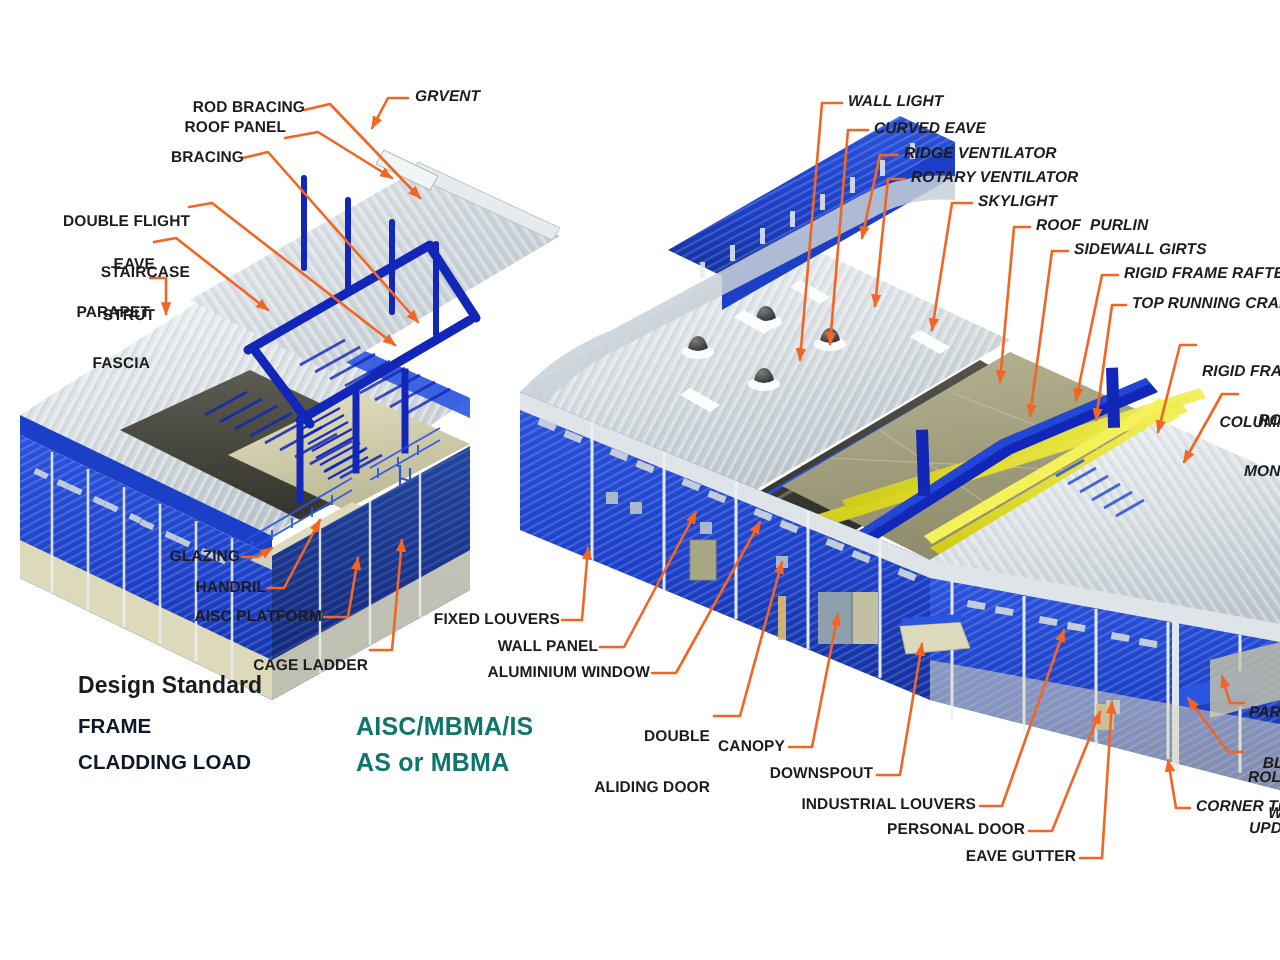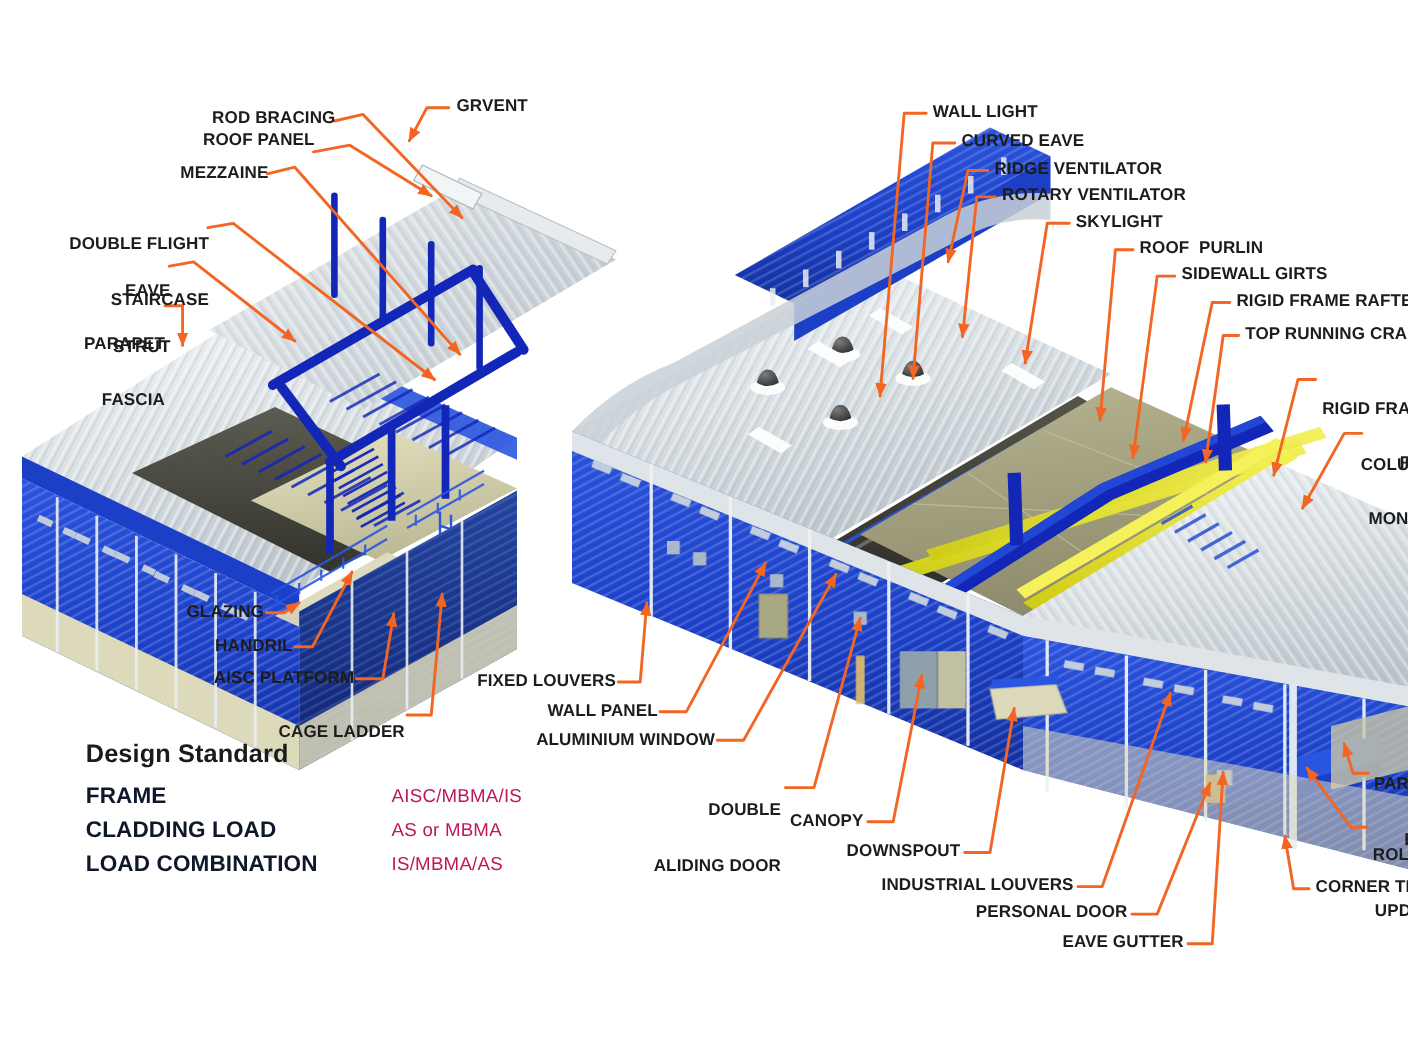--- a/index.html
+++ b/index.html
@@ -31,21 +31,21 @@
     font-family: "Liberation Sans", sans-serif;
     font-weight: bold;
     font-size: 15.5px;
     letter-spacing: 0.1px;
     color: #1c1c1c;
     line-height: 1.08;
     white-space: pre;
     text-rendering: geometricPrecision;
   }
   .lbl.r { text-align: right; }
-  .lbl.l { text-align: right; }
+  .lbl.l { text-align: center; font-style: italic; }
 
   
   #design-standard {
     position: absolute;
     left: 78px; top: 672px;
     z-index: 5;
     color: #1b1b1b;
   }
   #design-standard .ds-title {
     font-size: 23px;
@@ -59,23 +59,23 @@
     font-weight: bold;
   }
   #design-standard td.k {
     padding: 3.5px 0;
     width: 278px;
     color: #0f172a;
     letter-spacing: 0.1px;
   }
   #design-standard td.v {
     padding: 3.5px 0;
-    color: #be185d;
-    font-weight: normal;
-    font-size: 17px;
+    color: #0f766e;
+    font-weight: bold;
+    font-size: 25px;
     letter-spacing: 0.2px;
   }
 </style>
 </head>
 <body>
 
 <div id="stage">
 
   <svg id="art" class="layer" viewBox="0 0 1280 960">
     <defs>
@@ -516,21 +516,21 @@
       <path d="M1080,858 L1102,858 L1112,702" marker-end="url(#ah)"></path>
 
       <path d="M1244,703 L1230,703 L1222,676" marker-end="url(#ah)"></path>
       <path d="M1243,752 L1228,752 L1188,698" marker-end="url(#ah)"></path>
       <path d="M1190,808 L1176,808 L1168,760" marker-end="url(#ah)"></path>
     </g>
   </svg>
 
   <div class="lbl r" style="left:30px; top:100px; width:275px;">ROD BRACING</div>
   <div class="lbl r" style="left:30px; top:120px; width:256px;">ROOF PANEL</div>
-  <div class="lbl r" style="left:30px; top:150px; width:214px;">MEZZAINE</div>
+  <div class="lbl r" style="left:30px; top:150px; width:214px;">BRACING</div>
   <div class="lbl r" style="left:20px; top:181px; width:170px;">
     <div>DOUBLE FLIGHT</div>
     <div>STAIRCASE</div>
   </div>
   <div class="lbl r" style="left:20px; top:224px; width:135px;">
     <div>EAVE</div>
     <div>STRUT</div>
   </div>
   <div class="lbl r" style="left:10px; top:272px; width:140px;">
     <div>PARAPET</div>
@@ -591,21 +591,17 @@
     <table>
       <tbody>
         <tr>
           <td class="k">FRAME</td>
           <td class="v">AISC/MBMA/IS</td>
         </tr>
         <tr>
           <td class="k">CLADDING LOAD</td>
           <td class="v">AS or MBMA</td>
         </tr>
-        <tr>
-          <td class="k">LOAD COMBINATION</td>
-          <td class="v">IS/MBMA/AS</td>
-        </tr>
       </tbody>
     </table>
   </div>
 
 </div>
 
 </body></html>

